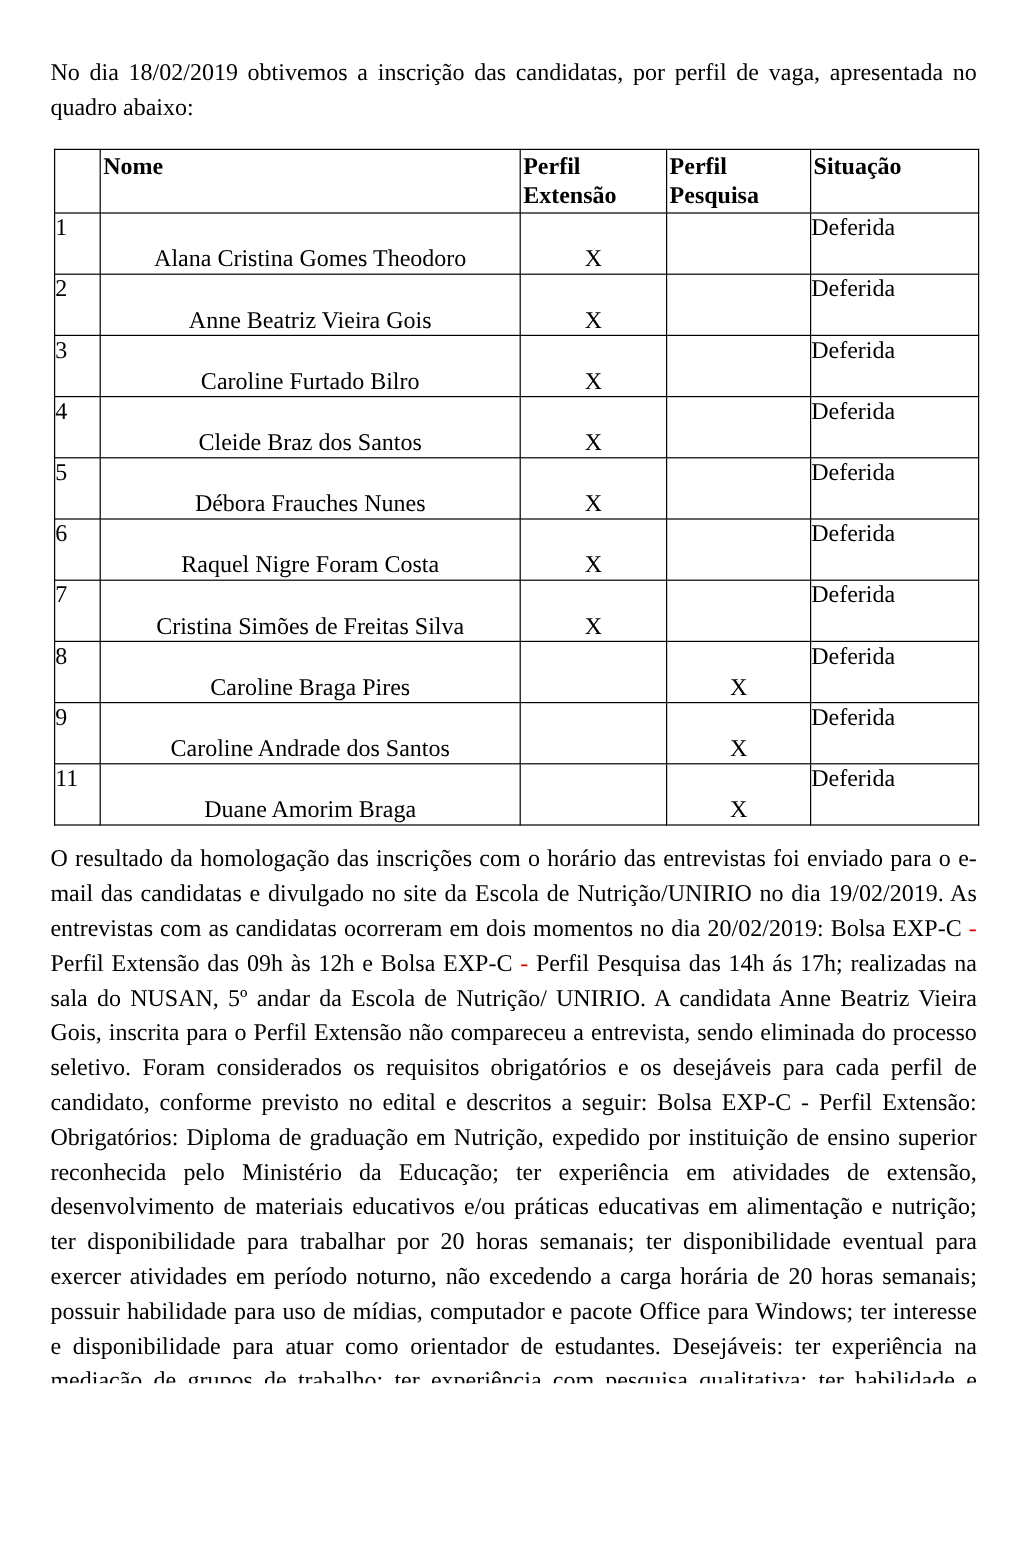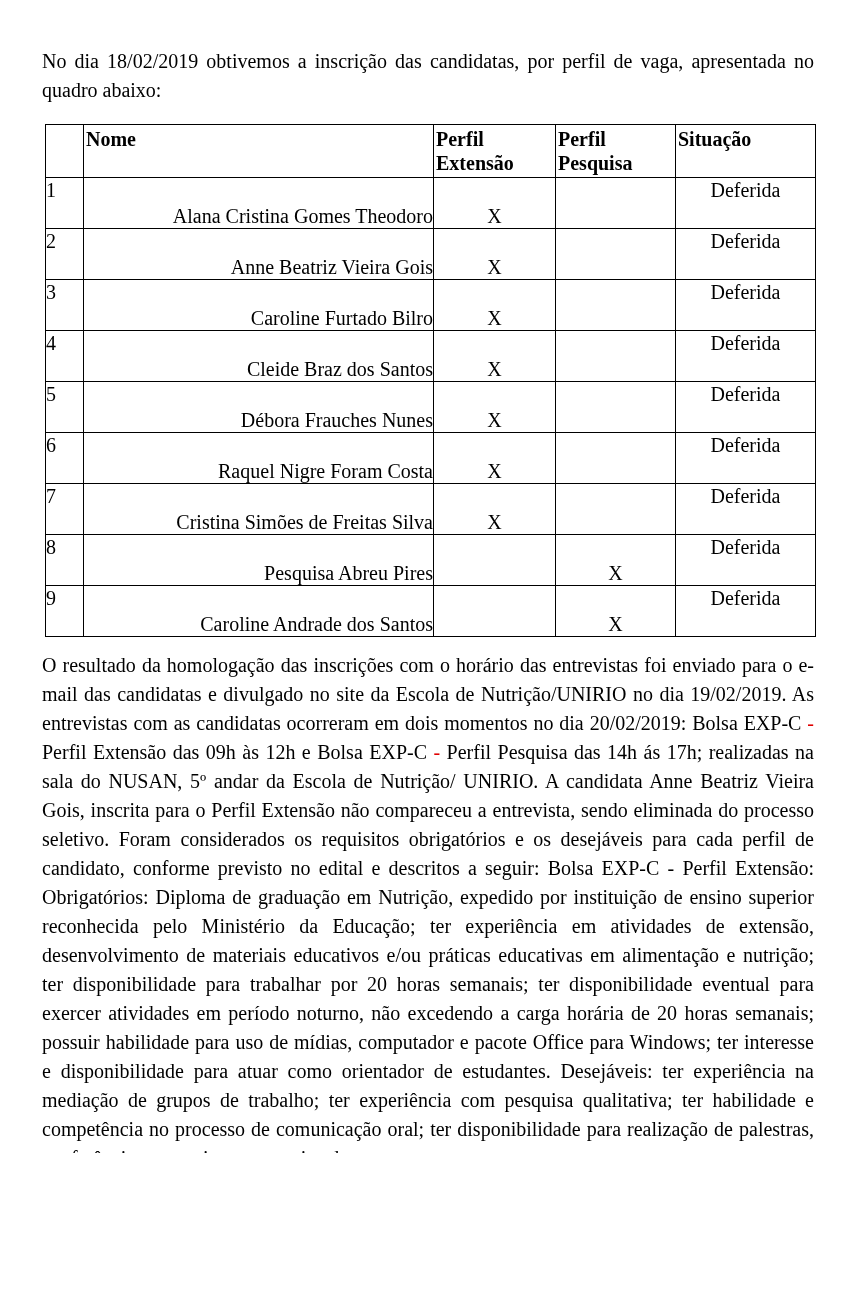--- a/index.html
+++ b/index.html
@@ -49,33 +49,33 @@
     padding: 0;
   }
   td.cell-num {
     vertical-align: top;
     text-align: left;
     padding: 0 2px;
     line-height: 24px;
   }
   td.cell-name {
     vertical-align: bottom;
-    text-align: right;
+    text-align: center;
     padding: 0 2px 4px 22px;
     line-height: 24px;
   }
   td.cell-mark {
     vertical-align: bottom;
     text-align: center;
     padding-bottom: 4px;
     line-height: 24px;
   }
   td.cell-sit {
     vertical-align: top;
-    text-align: center;
+    text-align: left;
     padding: 0 3px;
     line-height: 24px;
     margin-left: 20px;
   }
   .body-par {
     margin: 14px 0 0 0;
     font-size: 20px;
     line-height: 29px;
     text-align: justify;
   }
@@ -149,28 +149,35 @@
         </tr>
         <tr>
           <td class="cell-num">7</td>
           <td class="cell-name">Cristina Simões de Freitas Silva</td>
           <td class="cell-mark">X</td>
           <td class="cell-mark"></td>
           <td class="cell-sit">Deferida</td>
         </tr>
         <tr>
           <td class="cell-num">8</td>
-          <td class="cell-name">Pesquisa Abreu Pires</td>
+          <td class="cell-name">Caroline Braga Pires</td>
           <td class="cell-mark"></td>
           <td class="cell-mark">X</td>
           <td class="cell-sit">Deferida</td>
         </tr>
         <tr>
           <td class="cell-num">9</td>
           <td class="cell-name">Caroline Andrade dos Santos</td>
+          <td class="cell-mark"></td>
+          <td class="cell-mark">X</td>
+          <td class="cell-sit">Deferida</td>
+        </tr>
+        <tr>
+          <td class="cell-num">11</td>
+          <td class="cell-name">Duane Amorim Braga</td>
           <td class="cell-mark"></td>
           <td class="cell-mark">X</td>
           <td class="cell-sit">Deferida</td>
         </tr>
       </tbody>
   </table>
 
   <p class="body-par" id="body-paragraph"><span>O resultado da homologação das inscrições com o horário das entrevistas foi enviado para o e-mail das candidatas e divulgado no site da Escola de Nutrição/UNIRIO no dia 19/02/2019. As entrevistas com as candidatas ocorreram em dois momentos no dia 20/02/2019: Bolsa EXP-C </span><span style="color: rgb(224, 0, 0);">-</span><span> Perfil Extensão das 09h às 12h e Bolsa EXP-C </span><span style="color: rgb(224, 0, 0);">-</span><span> Perfil Pesquisa das 14h ás 17h; realizadas na sala do NUSAN, 5º andar da Escola de Nutrição/ UNIRIO. A candidata Anne Beatriz Vieira Gois, inscrita para o Perfil Extensão não compareceu a entrevista, sendo eliminada do processo seletivo. Foram considerados os requisitos obrigatórios e os desejáveis para cada perfil de candidato, conforme previsto no edital e descritos a seguir: Bolsa EXP-C - Perfil Extensão: Obrigatórios: Diploma de graduação em Nutrição, expedido por instituição de ensino superior reconhecida pelo Ministério da Educação; ter experiência em atividades de extensão, desenvolvimento de materiais educativos e/ou práticas educativas em alimentação e nutrição; ter disponibilidade para trabalhar por 20 horas semanais; ter disponibilidade eventual para exercer atividades em período noturno, não excedendo a carga horária de 20 horas semanais; possuir habilidade para uso de mídias, computador e pacote Office para Windows; ter interesse e disponibilidade para atuar como orientador de estudantes. Desejáveis: ter experiência na mediação de grupos de trabalho; ter experiência com pesquisa qualitativa; ter habilidade e competência no processo de comunicação oral; ter disponibilidade para realização de palestras, conferências, entrevistas nos meios de</span></p>
 
 </div>

